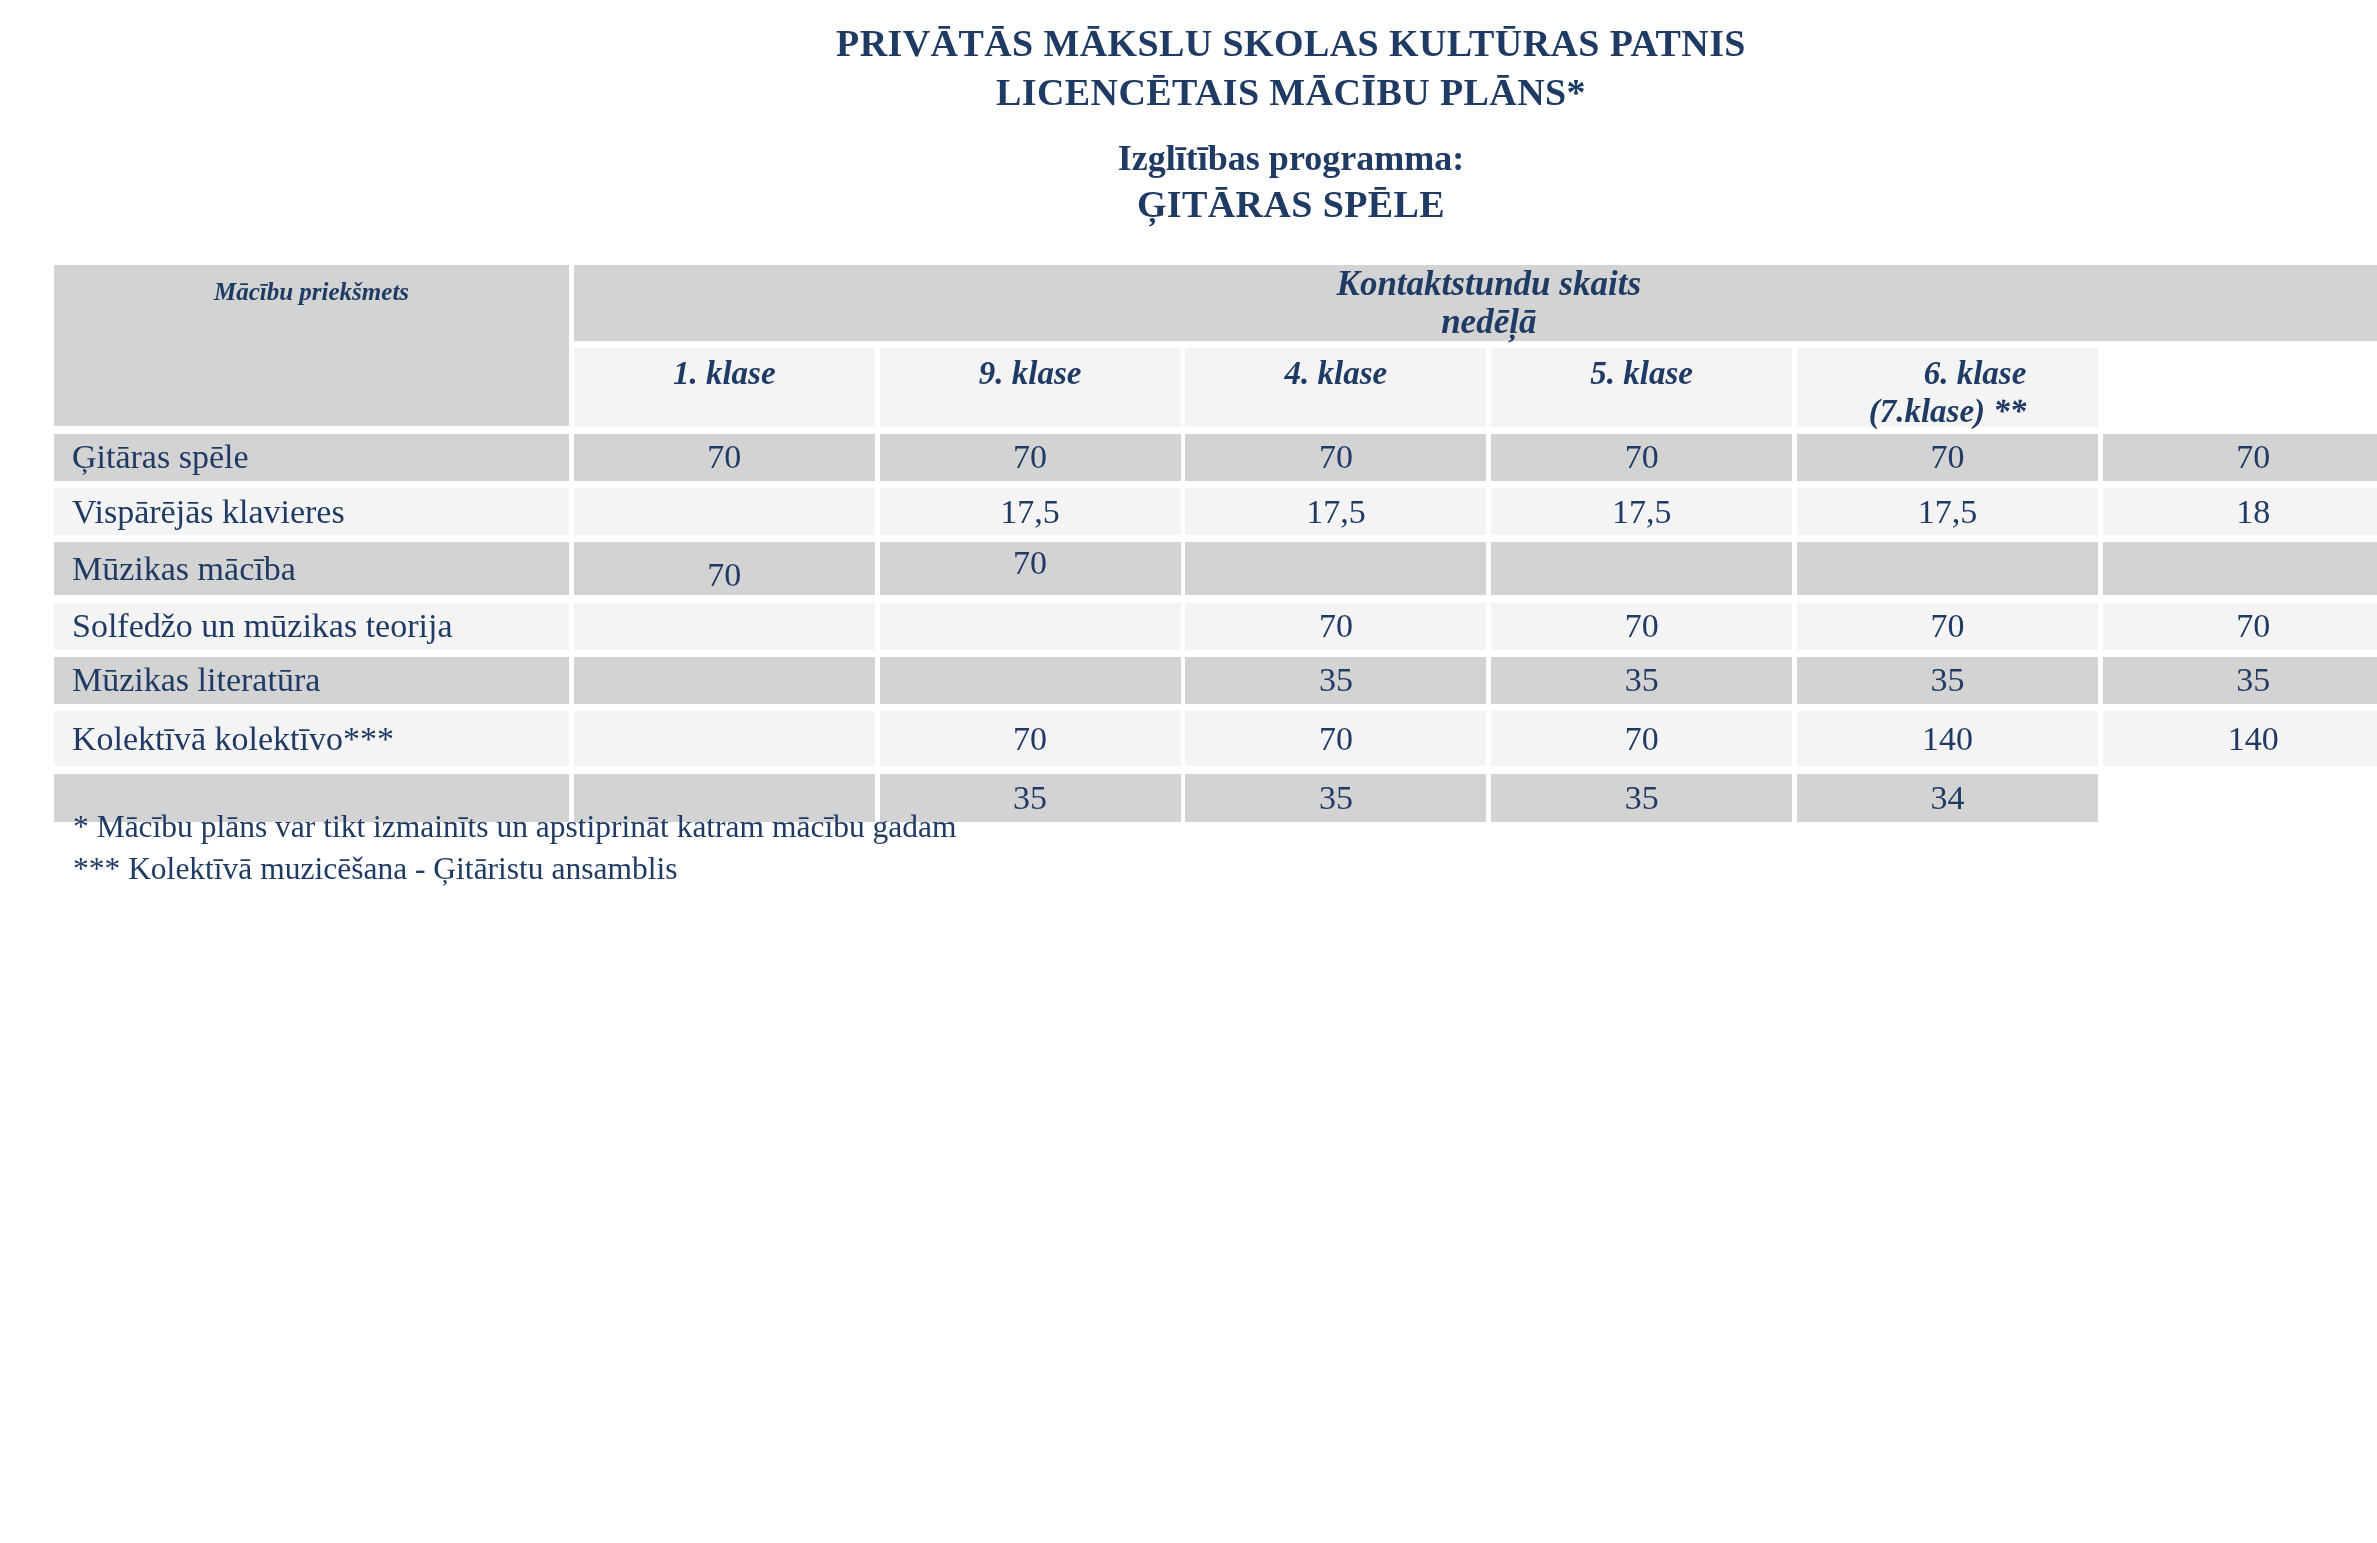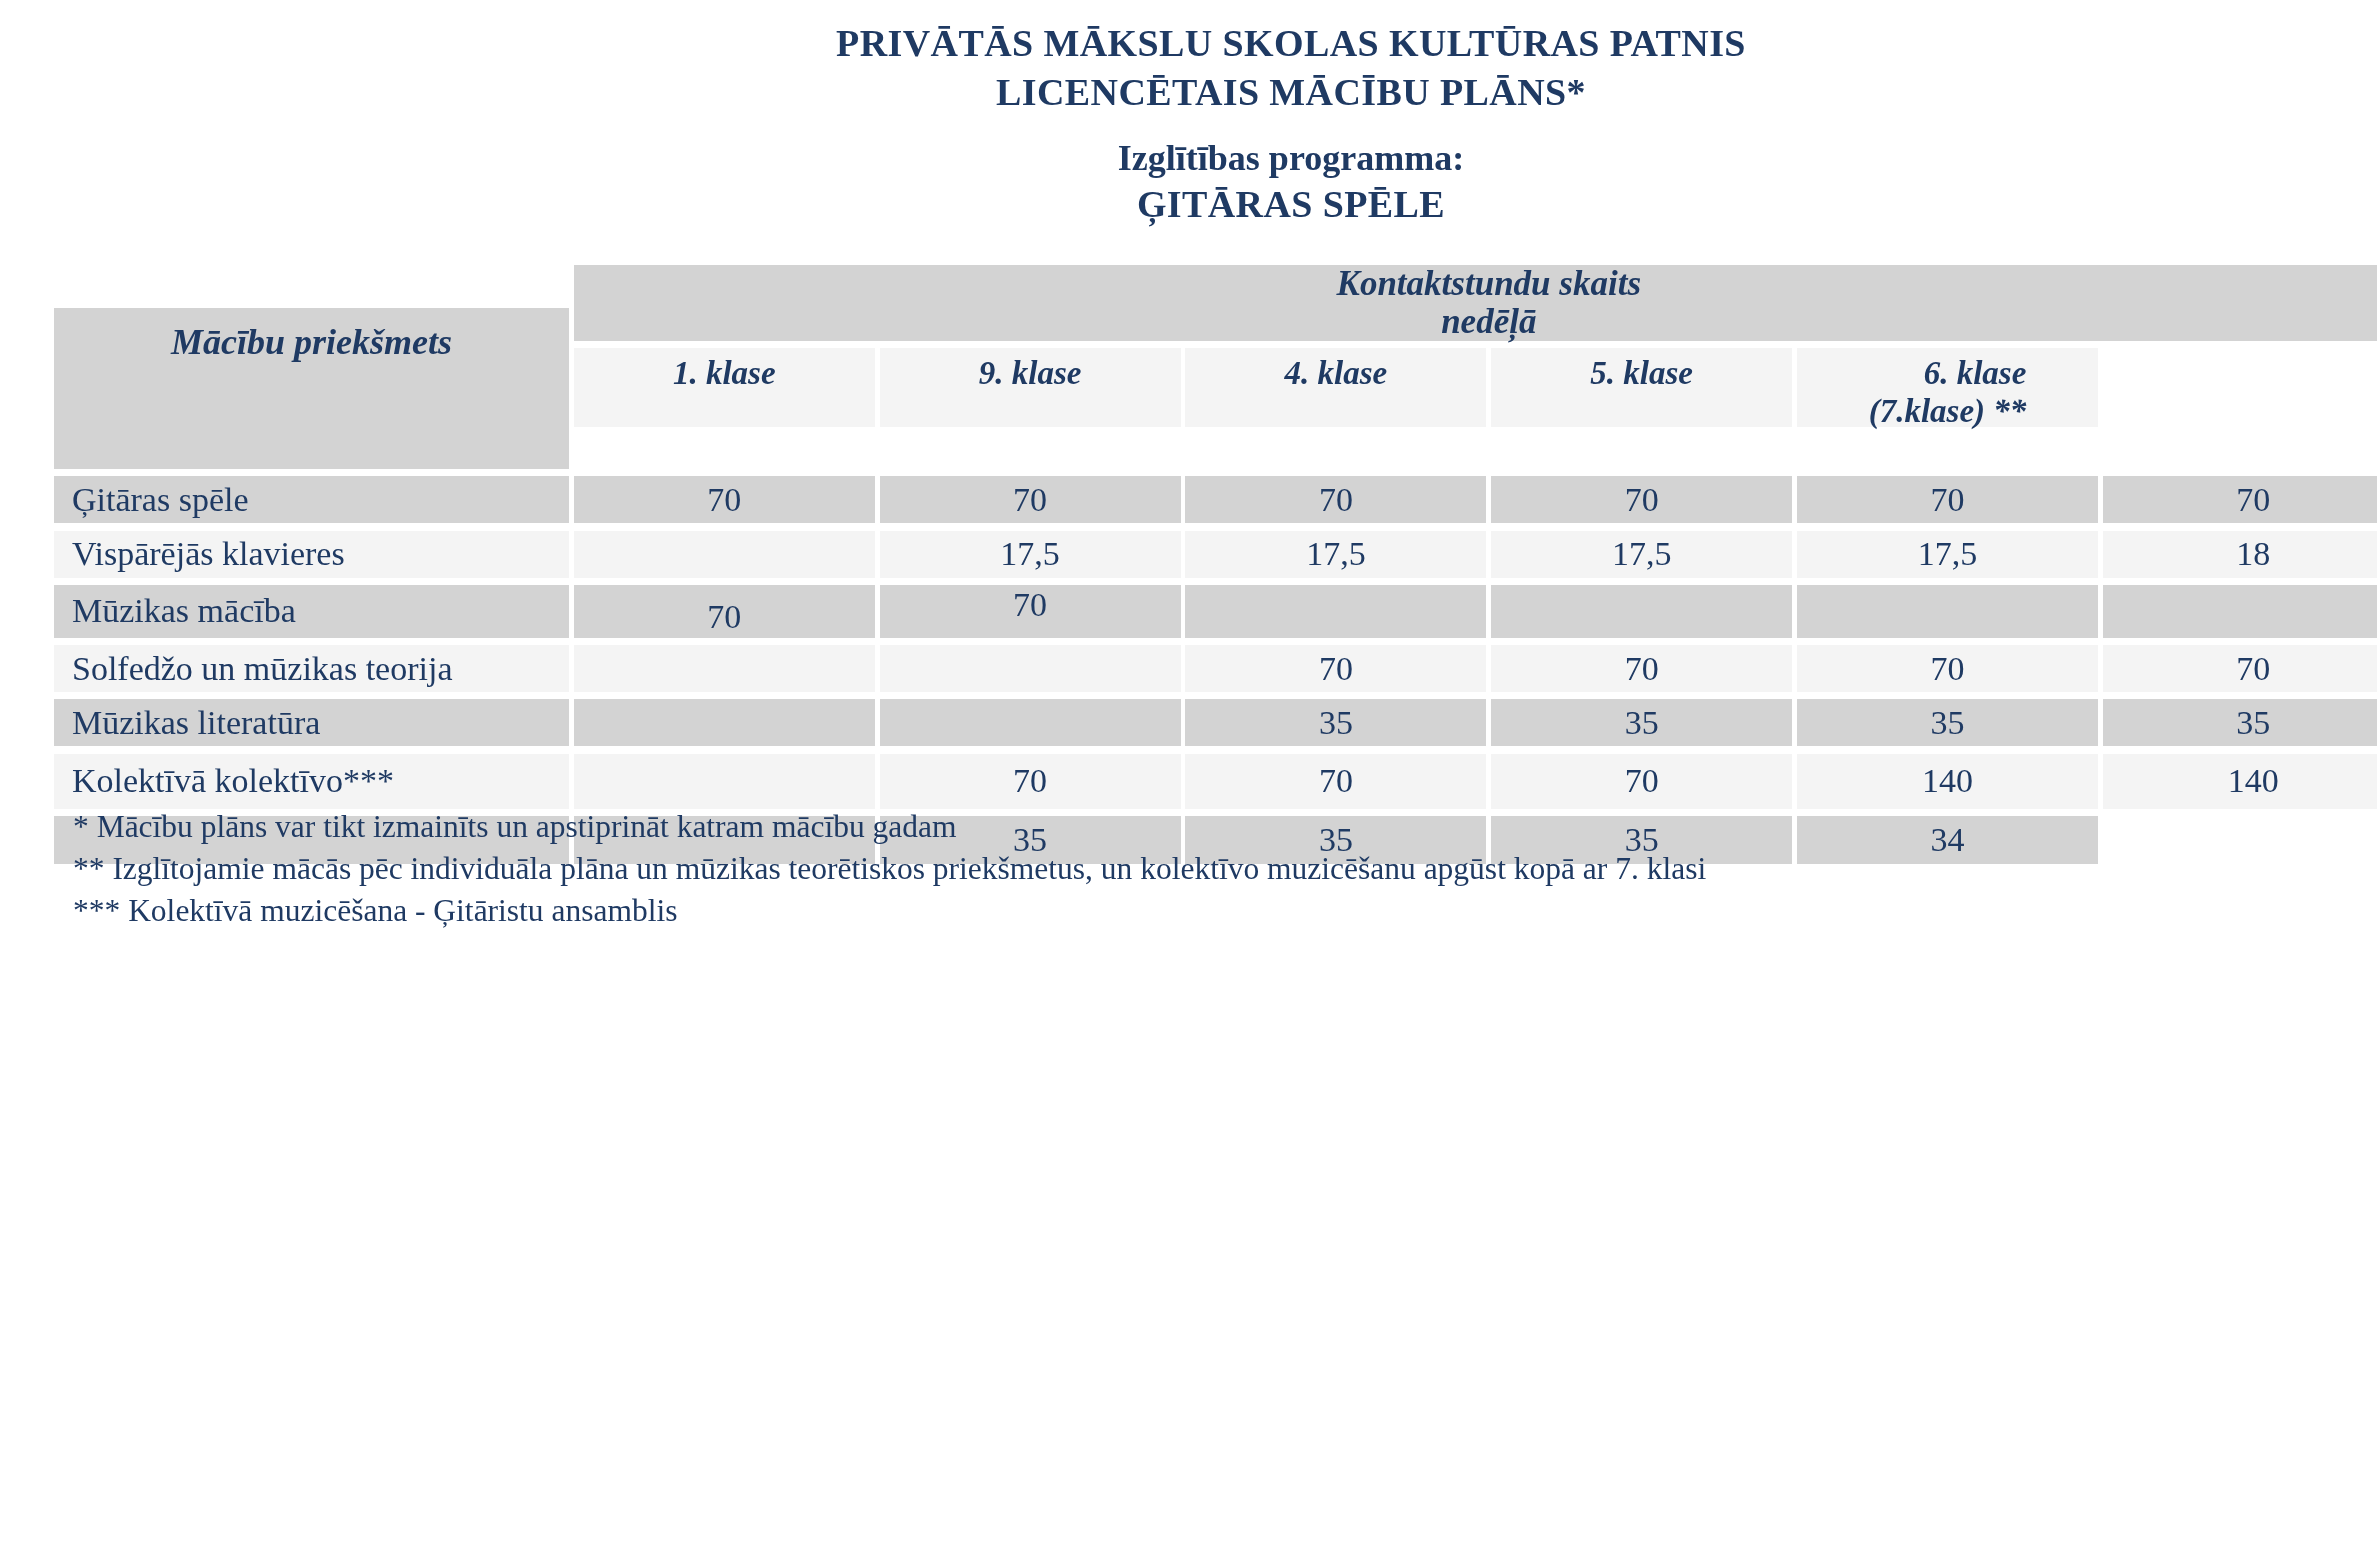--- a/index.html
+++ b/index.html
@@ -31,21 +31,21 @@
   .program-name{ font-size:38px; font-weight:bold; line-height:46px; letter-spacing:0.4px; }
 
   
   .doc-table{ position:absolute; left:54px; top:265px; width:2350px; }
 
   .header-grid{ display:grid; grid-template-columns:515px 1830px; column-gap:4.8px; }
   .subject-head{
     background:var(--row_gray); height:161px;
     display:flex; justify-content:center; align-items:flex-start;
     padding-top:13px;
-    font-size:36px; font-weight:bold; font-style:italic;margin-top:43px;
+    font-size:25px; font-weight:bold; font-style:italic;
   }
   .hours-cell{
     background:var(--row_gray); height:76px; margin-bottom:6.5px;
     display:flex; justify-content:center; align-items:center;
     text-align:center; white-space:pre-line;
     font-size:35px; font-weight:bold; font-style:italic; line-height:38px;
   }
   .klase-row{ display:grid; grid-template-columns:repeat(6,301px); column-gap:4.8px; }
   .klase-cell{
     background:var(--row_light); height:79px;
@@ -175,16 +175,15 @@
       <div class="td col-4">35</div>
       <div class="td col-5">35</div>
       <div class="td col-6">34</div>
     </div>
   </div>
 
 </div>
 
 <div class="footnotes">
   <div>* Mācību plāns var tikt izmainīts un apstiprināt katram mācību gadam</div>
-  <div>** Izglītojamie mācās pēc individuāla plāna un mūzikas teorētiskos priekšmetus, un kolektīvo muzicēšanu apgūst kopā ar 7. klasi</div>
   <div>*** Kolektīvā muzicēšana - Ģitāristu ansamblis</div>
 </div>
 
 
 </body></html>

